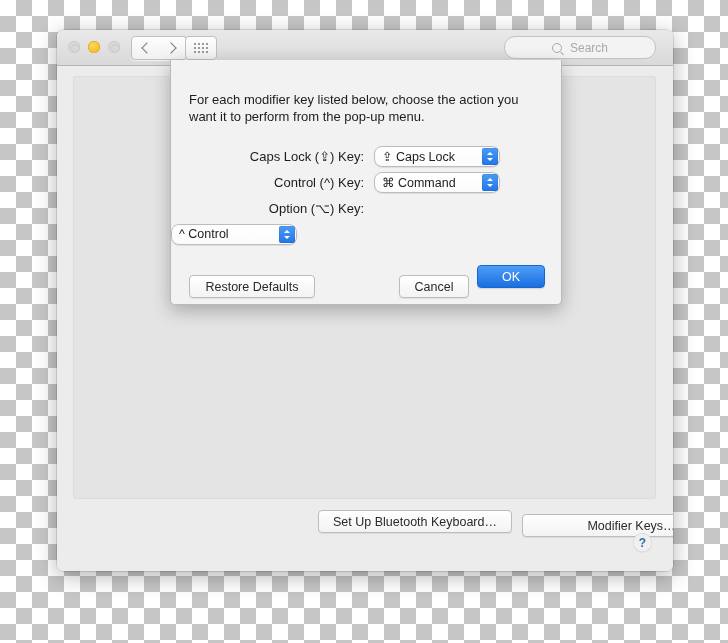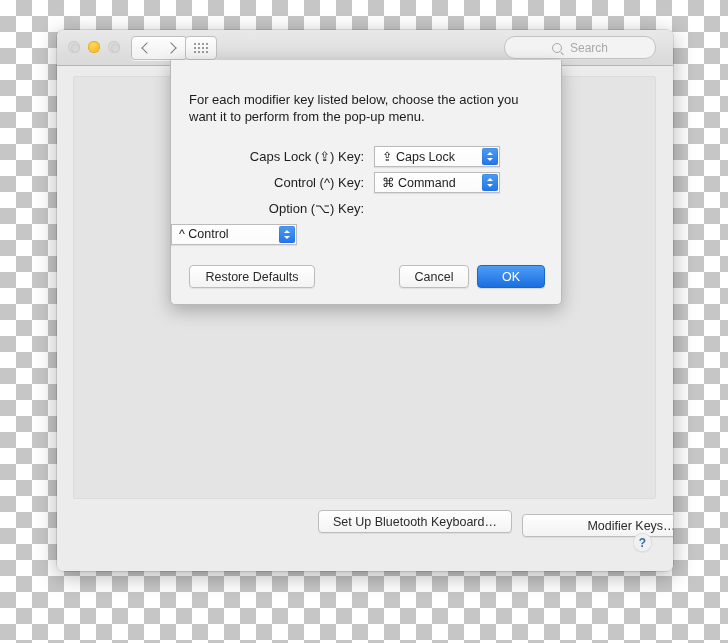--- a/index.html
+++ b/index.html
@@ -212,21 +212,21 @@
     font-size: 13px;
     color: #1c1c1c;
     padding-left: 8px;
   }
   .popup {
     position: relative;
     width: 124px;
     height: 19px;
     background: linear-gradient(to bottom, #ffffff, #fbfbfb);
     border: 1px solid #bcbcbc;
-    border-radius: 0;
+    border-radius: 8px;
     box-shadow: 0 1px 1px rgba(0,0,0,0.08);
     display: flex;
     align-items: center;
   }
   .popup-value {
     padding-left: 7px;
     font-size: 12.5px;
     color: #1c1c1c;
     white-space: nowrap;
   }
@@ -260,20 +260,21 @@
     display: flex;
     align-items: center;
     justify-content: center;
     white-space: nowrap;
   }
   .sheet-btn.plain {
     background: linear-gradient(to bottom, #ffffff, #f3f3f3);
     border: 1px solid #bcbcbc;
     box-shadow: 0 1px 1px rgba(0,0,0,0.07);
     color: #2a2a2a;
+    margin-top: 10px;
   }
   .sheet-btn.default {
     background: linear-gradient(to bottom, #4e9df6, #1a6fe0);
     border: 1px solid #1a66cc;
     box-shadow: 0 1px 1px rgba(0,0,0,0.12);
     color: #ffffff;
   }
   #btn-restore-defaults { left: 18px;  top: 205px; width: 124px; }
   #btn-cancel           { left: 228px; top: 205px; width: 68px; }
   #btn-ok               { left: 306px; top: 205px; width: 66px; }

